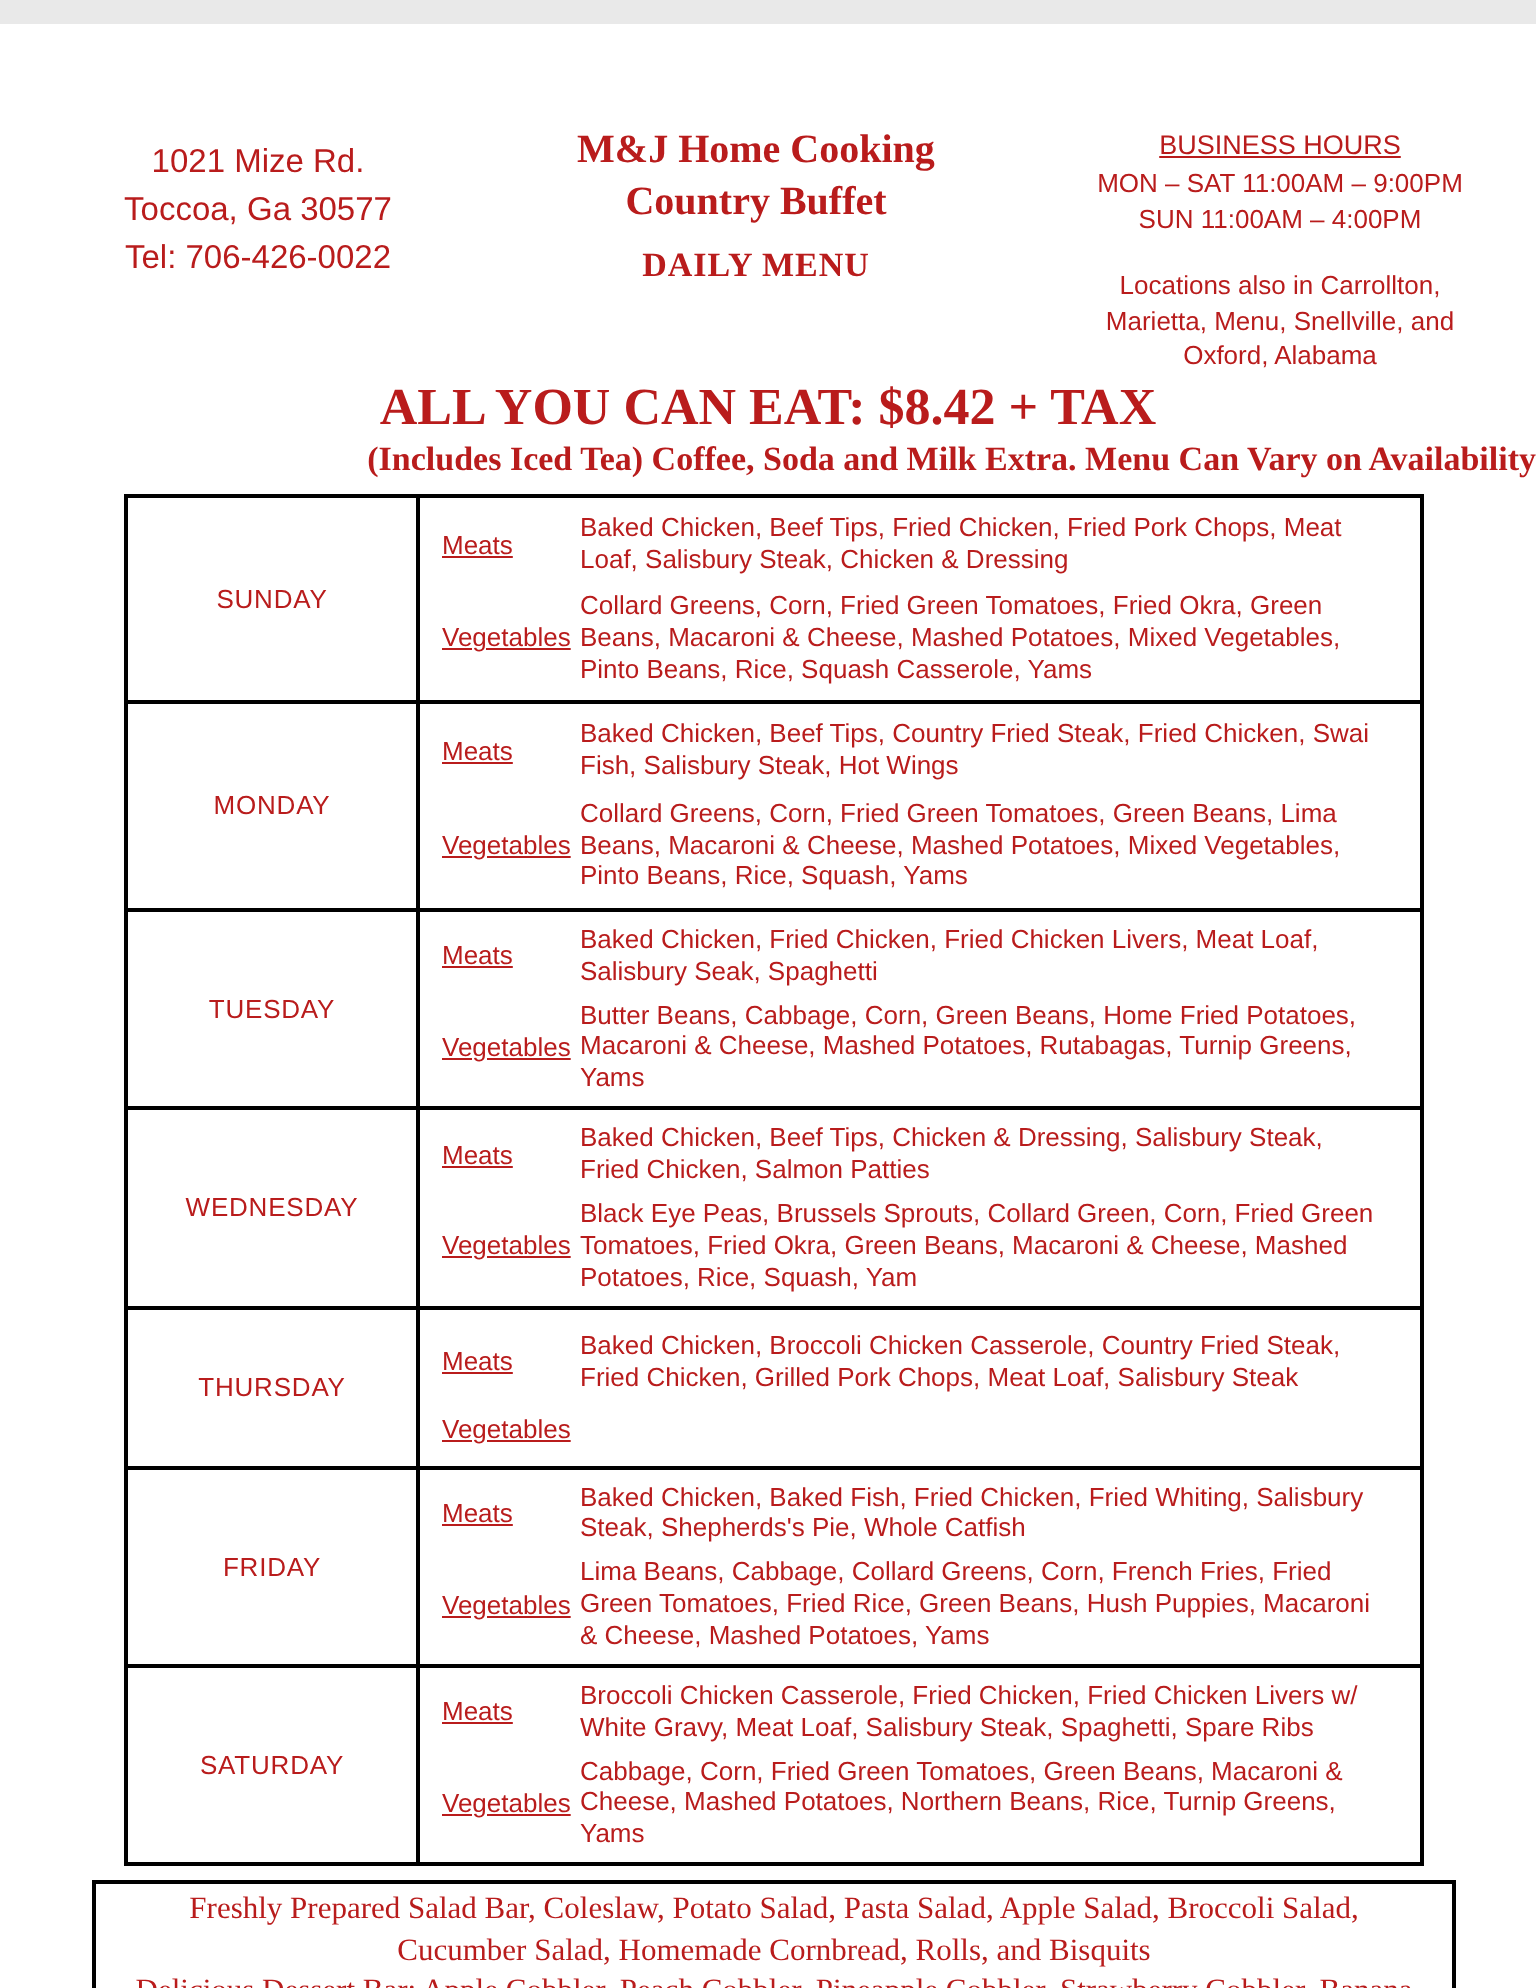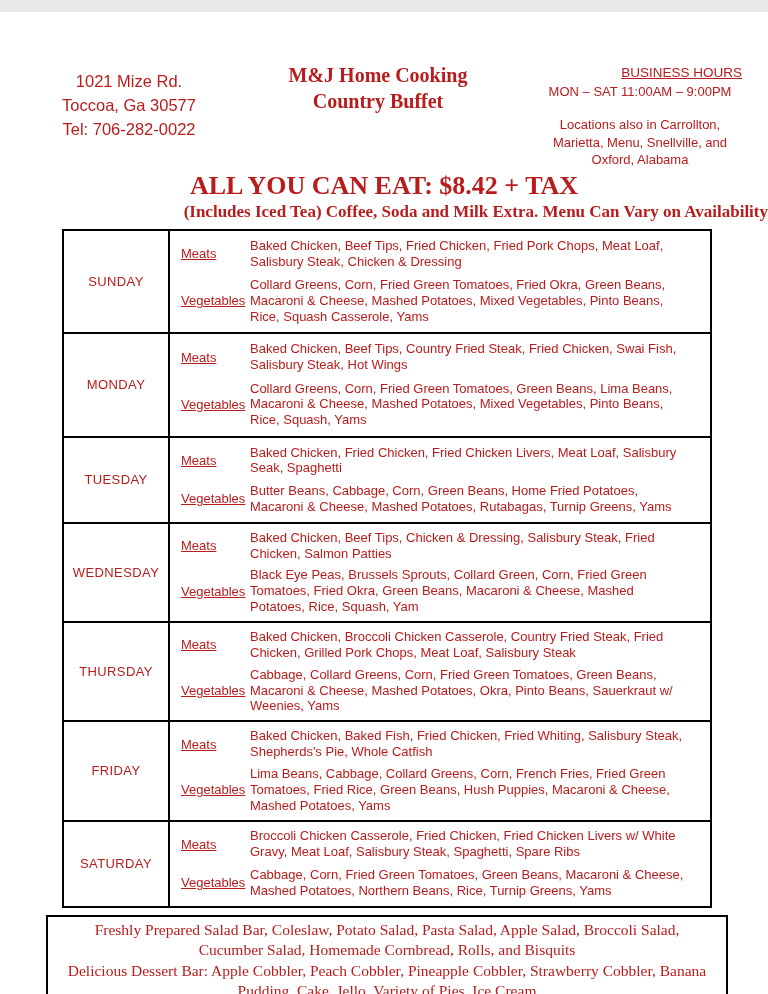--- a/index.html
+++ b/index.html
@@ -9,37 +9,37 @@
     background: #ffffff; color: #b91c1c;
     font-family: "Liberation Sans", sans-serif;
     overflow: hidden; position: relative;
   }
   .header { display: flex; padding: 50px 26px 0 40px; }
   .addr { width: 178px; text-align: center; font-size: 16.5px; line-height: 1.45; padding-top: 8px; }
   .title-col { flex: 1; text-align: center; }
   .title-line { font-family: "Liberation Serif", serif; font-weight: bold; font-size: 20px; line-height: 1.3; }
   .daily-menu { font-family: "Liberation Serif", serif; font-weight: bold; font-size: 17px; margin-top: 9px; letter-spacing: 0.5px; }
   .hours-col { width: 204px; text-align: center; font-size: 13px; line-height: 1.4; padding-top: 2px; }
-  .hours-heading { text-decoration: underline; font-size: 13.5px; text-align: right; }
+  .hours-heading { text-decoration: underline; font-size: 13.5px; }
   .locations { margin-top: 15px; font-size: 13px; line-height: 1.35; }
   .price-line { text-align: center; font-family: "Liberation Serif", serif; font-weight: bold; font-size: 26px; margin-top: 2px; }
   .note-line { text-align: right; font-family: "Liberation Serif", serif; font-weight: bold; font-size: 17px; margin-top: 1px; }
 
   .menu-table { margin: 7px 56px 0 62px; border: 2px solid #000; }
   .day-row { display: flex; border-bottom: 2px solid #000; }
   .day-row:last-child { border-bottom: none; }
   .day-row:nth-child(1) { min-height: 103px; }
   .day-row:nth-child(2) { min-height: 104px; }
   .day-row:nth-child(3) { min-height: 86px; }
   .day-row:nth-child(4) { min-height: 87px; }
   .day-row:nth-child(5) { min-height: 80px; }
   .day-row:nth-child(6) { min-height: 94px; }
   .day-row:nth-child(7) { min-height: 84px; }
   .day-cell {
-    width: 106px; flex-shrink: 0; border-right: 2px solid #000;
+    width: 146px; flex-shrink: 0; border-right: 2px solid #000;
     display: flex; align-items: center; justify-content: center;
     font-size: 13px; letter-spacing: 0.4px;
   }
   .day-content { flex: 1; display: flex; flex-direction: column; justify-content: space-evenly; padding: 3px 0; }
   .food-row { display: flex; align-items: center; padding: 3px 0; }
   .food-label { width: 80px; flex-shrink: 0; padding-left: 11px; font-size: 13px; text-decoration: underline; }
   .food-text { flex: 1; font-size: 13px; line-height: 1.22; padding-right: 20px; }
 
   .footer-box {
     margin: 7px 40px 0 46px; border: 2px solid #000;
@@ -50,29 +50,31 @@
 </style>
 </head>
 <body>
 
 <div class="page">
 
   <div class="header">
     <div class="addr">
       <div>1021 Mize Rd.</div>
       <div>Toccoa, Ga 30577</div>
-      <div>Tel: 706-282-0022</div>
+      <div>Tel: 706-426-0022</div>
     </div>
     <div class="title-col">
       <div class="title-line">M&amp;J Home Cooking</div>
       <div class="title-line">Country Buffet</div>
+      <div class="daily-menu">DAILY MENU</div>
     </div>
     <div class="hours-col">
       <div class="hours-heading">BUSINESS HOURS</div>
       <div>MON – SAT 11:00AM – 9:00PM</div>
+      <div>SUN 11:00AM – 4:00PM</div>
       <div class="locations">Locations also in Carrollton, Marietta, Menu, Snellville, and Oxford, Alabama</div>
     </div>
   </div>
 
   <div class="price-line">ALL YOU CAN EAT: $8.42 + TAX</div>
   <div class="note-line">(Includes Iced Tea) Coffee, Soda and Milk Extra. Menu Can Vary on Availability</div>
 
   <div class="menu-table">
 
     <div class="day-row">
@@ -133,21 +135,20 @@
 
     <div class="day-row">
       <div class="day-cell">THURSDAY</div>
       <div class="day-content">
         <div class="food-row">
           <div class="food-label">Meats</div>
           <div class="food-text">Baked Chicken, Broccoli Chicken Casserole, Country Fried Steak, Fried Chicken, Grilled Pork Chops, Meat Loaf, Salisbury Steak</div>
         </div>
         <div class="food-row">
           <div class="food-label">Vegetables</div>
-          <div class="food-text">Cabbage, Collard Greens, Corn, Fried Green Tomatoes, Green Beans, Macaroni &amp; Cheese, Mashed Potatoes, Okra, Pinto Beans, Sauerkraut w/ Weenies, Yams</div>
         </div>
       </div>
     </div>
 
     <div class="day-row">
       <div class="day-cell">FRIDAY</div>
       <div class="day-content">
         <div class="food-row">
           <div class="food-label">Meats</div>
           <div class="food-text">Baked Chicken, Baked Fish, Fried Chicken, Fried Whiting, Salisbury Steak, Shepherds's Pie, Whole Catfish</div>

